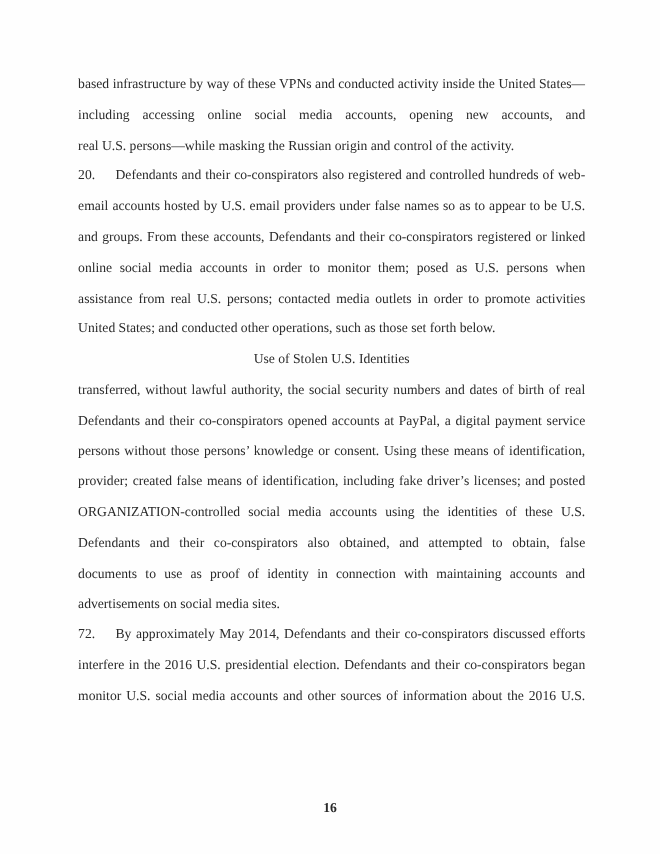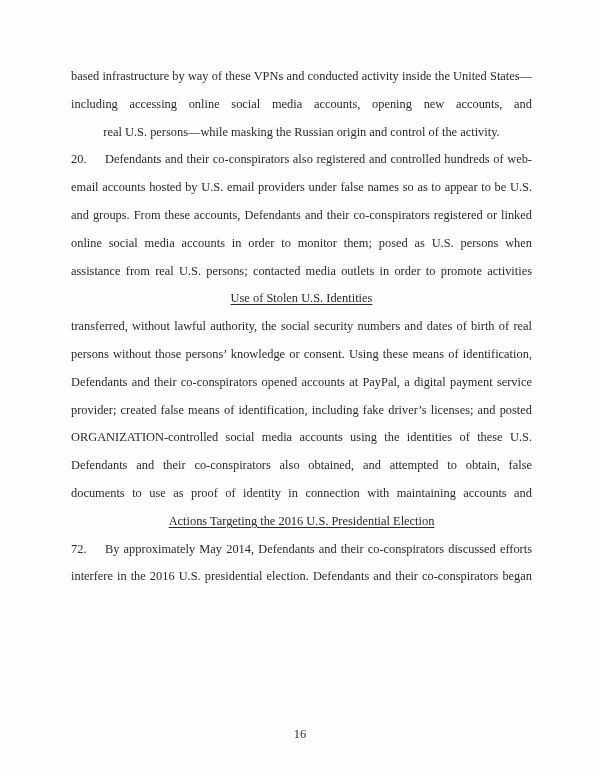--- a/index.html
+++ b/index.html
@@ -36,77 +36,79 @@
       white-space: nowrap;
       height: 27.8px;
     }
     .line.justify {
       text-align: justify;
       text-align-last: justify;
       white-space: normal;
       overflow: hidden;
     }
     .line.last {
-      text-align: center;
+      text-align: left;
     }
     .para-num {
       display: inline-block;
       width: 34px;
     }
     .heading {
       display: block;
       text-align: center;
       height: 27.8px;
     }
     .heading span {
-      text-decoration: underline;
       text-underline-offset: 2px;
     }
     .page-number {
       position: absolute;
       left: 0;
       width: 600px;
       top: 727px;
       text-align: center;
       font-size: 12.4px;
+      font-weight: bold;
     }
   </style>
 </head>
 <body>
 
 <div class="page">
   <div class="body-text">
 
     <span class="line justify">based infrastructure by way of these VPNs and conducted activity inside the United States—</span>
     <span class="line justify">including accessing online social media accounts, opening new accounts, and communicating with</span>
     <span class="line last">real U.S. persons—while masking the Russian origin and control of the activity.</span>
 
     <div>
       <span class="line justify"><span class="para-num">20.</span><span>Defendants and their co-conspirators also registered and controlled hundreds of web-based</span></span>
       <span class="line justify">email accounts hosted by U.S. email providers under false names so as to appear to be U.S. persons</span>
       <span class="line justify">and groups.  From these accounts, Defendants and their co-conspirators registered or linked to</span>
       <span class="line justify">online social media accounts in order to monitor them; posed as U.S. persons when requesting</span>
       <span class="line justify">assistance from real U.S. persons; contacted media outlets in order to promote activities inside the</span>
+      <span class="line last">United States; and conducted other operations, such as those set forth below.</span>
     </div>
 
     <div class="heading"><span>Use of Stolen U.S. Identities</span></div>
 
     <div>
       <span class="line justify">transferred, without lawful authority, the social security numbers and dates of birth of real U.S.</span>
+      <span class="line justify">Defendants and their co-conspirators opened accounts at PayPal, a digital payment service</span>
       <span class="line justify">persons without those persons’ knowledge or consent.  Using these means of identification,</span>
-      <span class="line justify">Defendants and their co-conspirators opened accounts at PayPal, a digital payment service</span>
       <span class="line justify">provider; created false means of identification, including fake driver’s licenses; and posted on</span>
       <span class="line justify">ORGANIZATION-controlled social media accounts using the identities of these U.S. victims.</span>
       <span class="line justify">Defendants and their co-conspirators also obtained, and attempted to obtain, false identification</span>
       <span class="line justify">documents to use as proof of identity in connection with maintaining accounts and purchasing</span>
+      <span class="line last">advertisements on social media sites.</span>
     </div>
 
-    <div class="heading"><span>Actions Targeting the 2016 U.S. Presidential Election</span></div>
 
     <div>
       <span class="line justify"><span class="para-num">72.</span><span>By approximately May 2014, Defendants and their co-conspirators discussed efforts to</span></span>
       <span class="line justify">interfere in the 2016 U.S. presidential election.  Defendants and their co-conspirators began to</span>
+      <span class="line justify">monitor U.S. social media accounts and other sources of information about the 2016 U.S.</span>
     </div>
 
   </div>
 
   <div class="page-number">16</div>
 </div>
 
 </body></html>

